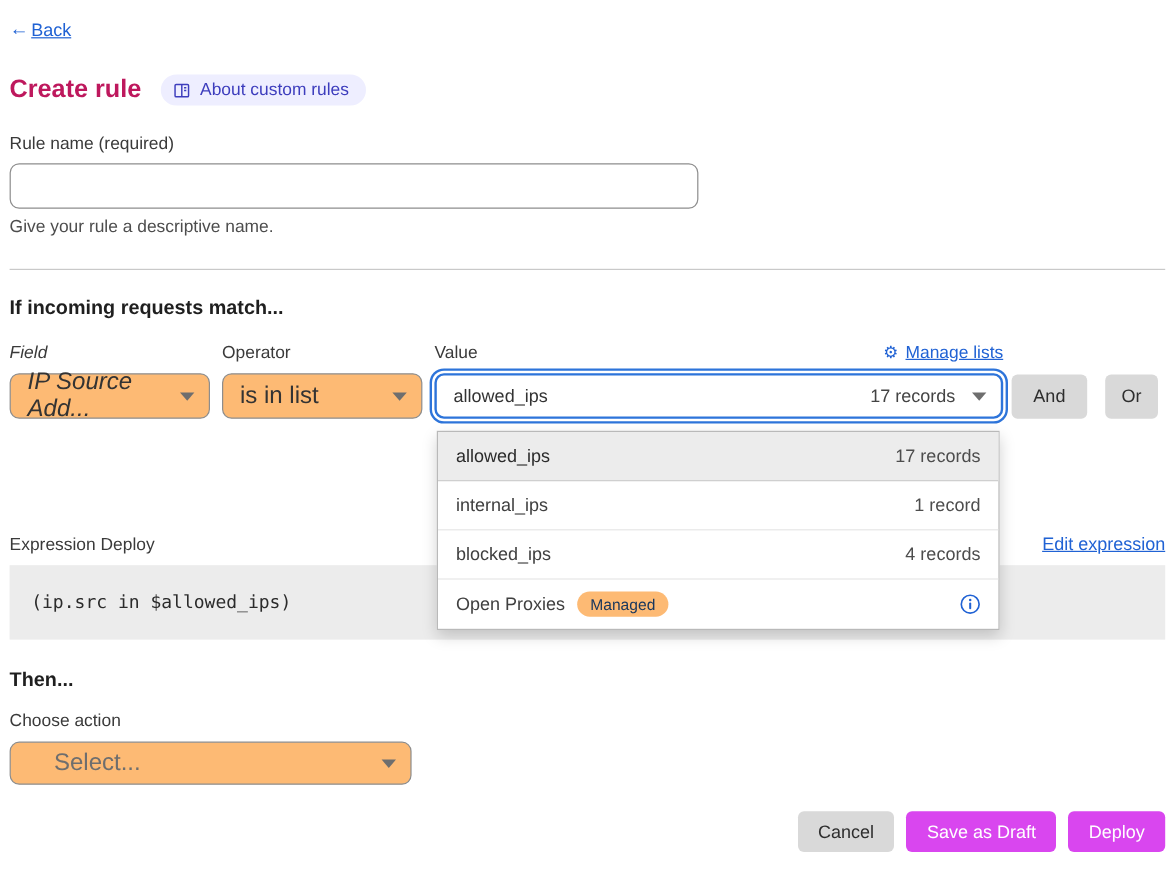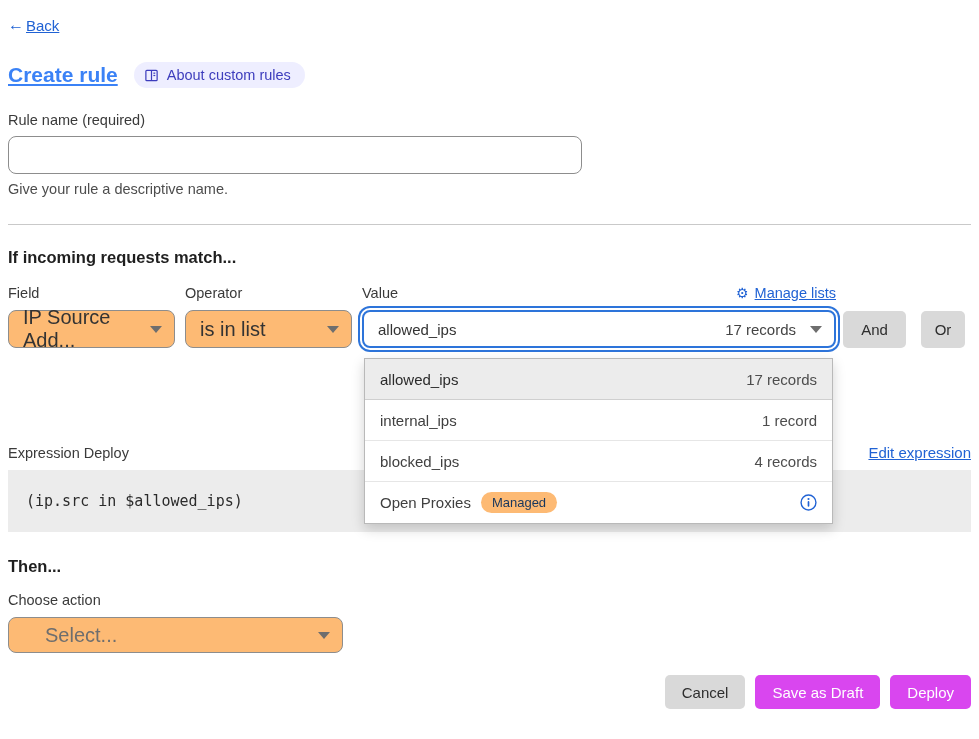--- a/index.html
+++ b/index.html
@@ -33,22 +33,21 @@
   
   .title-row {
     margin-top: 28px;
     display: flex;
     align-items: center;
     gap: 16px;
   }
   .page-title {
     font-size: 21px;
     font-weight: 700;
-    color: #3b82f6;
-    text-decoration: underline;
+    color: #be185d;
   }
   .about-badge {
     display: inline-flex;
     align-items: center;
     gap: 8px;
     background: #eeeeff;
     color: #3d3dbd;
     font-size: 14.5px;
     padding: 5px 14px 5px 10px;
     border-radius: 14px;
@@ -117,21 +116,21 @@
     cursor: pointer;
   }
   .chevron {
     width: 0; height: 0;
     border-left: 6px solid transparent;
     border-right: 6px solid transparent;
     border-top: 7px solid #6e6e6e;
     margin-left: 10px;
     flex: none;
   }
-  .col-field { width: 167px; }
+  .col-field { width: 167px; font-style: italic; }
   .col-operator { width: 167px; margin-left: 10px; }
   .col-value { width: 474px; margin-left: 10px; position: relative; }
   .value-header {
     display: flex;
     justify-content: space-between;
     align-items: flex-end;
     margin-bottom: 9px;
   }
   .value-header .col-label { margin-bottom: 0; }
   .manage-lists-link {

